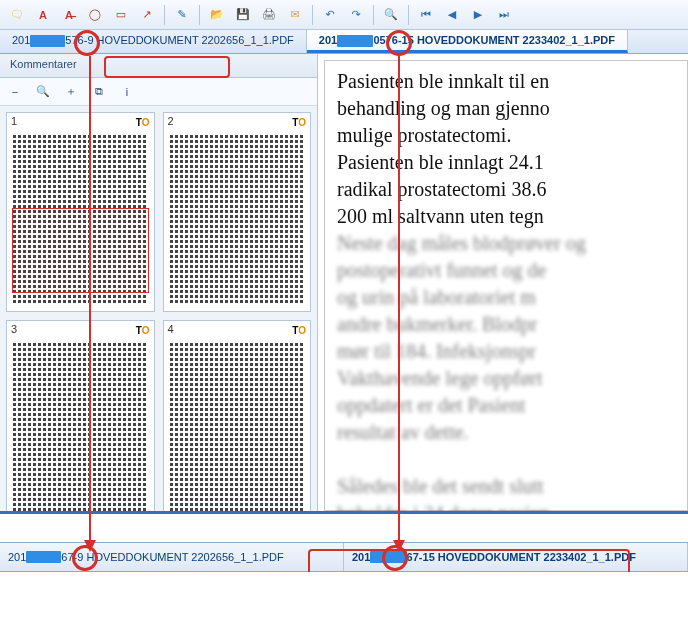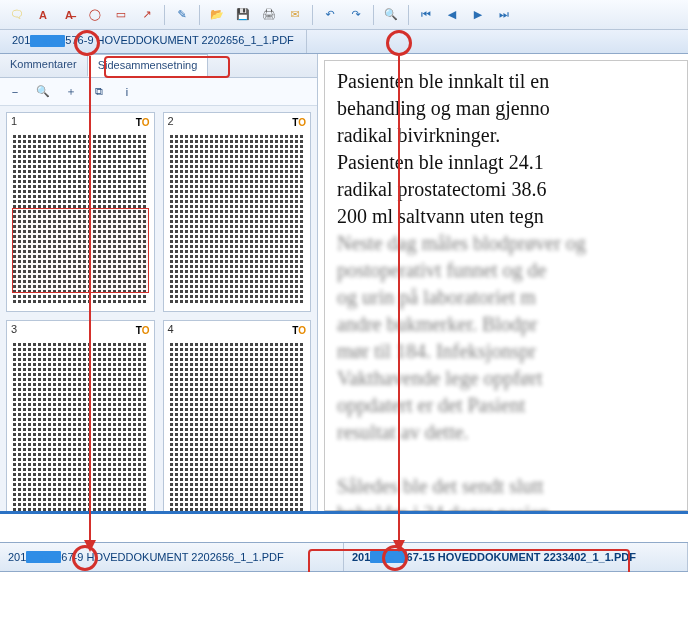--- a/index.html
+++ b/index.html
@@ -134,27 +134,27 @@
       <div class="tbtn" style="color: rgb(85, 85, 85);">🔍</div>
       <div class="tsep"></div>
       <div class="tbtn" style="color: rgb(42, 111, 181);">⏮</div>
       <div class="tbtn" style="color: rgb(42, 111, 181);">◀</div>
       <div class="tbtn" style="color: rgb(42, 111, 181);">▶</div>
       <div class="tbtn" style="color: rgb(42, 111, 181);">⏭</div>
     </div>
 
   <div class="tabstrip" id="tabstrip">
       <div class="tab"><span>201</span><span class="redact">xx</span><span>576</span><span>-9 HOVEDDOKUMENT 2202656_1_1.PDF</span></div>
+      <div class="tab active"><span>201</span><span class="redact">xx</span><span>0576</span><span>-15 HOVEDDOKUMENT 2233402_1_1.PDF</span></div>
     </div>
 
   <div class="main">
     <div class="leftpanel">
       <div class="subtabs" id="subtabs">
           <div class="subtab">Kommentarer</div>
-          <div class="subtab active">Sidesammensetning</div>
         </div>
       <div class="subtoolbar" id="subtoolbar">
           <div class="smicon">−</div>
           <div class="smicon">🔍</div>
           <div class="smicon">＋</div>
           <div class="smicon">⧉</div>
           <div class="smicon">ℹ</div>
         </div>
       <div class="thumbs" id="thumbs">
           <div class="thumb">
@@ -317,21 +317,21 @@
               <div class="fakeline"></div>
               <div class="fakeline"></div>
             </div>
           </div>
         </div>
     </div>
     <div class="docview">
       <div class="page" id="page">
           <div class="clear">Pasienten ble innkalt til en</div>
           <div class="clear">behandling og man gjenno</div>
-          <div class="clear">radikal bivirkninger.</div>
+          <div class="clear">mulige prostatectomi.</div>
           <div class="clear">Pasienten ble innlagt 24.1</div>
           <div class="clear">radikal prostatectomi 38.6</div>
           <div class="clear">200 ml saltvann uten tegn</div>
           <div class="blur">Neste dag måles blodprøver og</div>
           <div class="blur">postoperativt funnet og de</div>
           <div class="blur">og urin på laboratoriet m</div>
           <div class="blur">andre bukmerker. Blodpr</div>
           <div class="blur">mør til 184. Infeksjonspr</div>
           <div class="blur">Vakthavende lege oppført</div>
           <div class="blur">oppdatert er det Pasient</div>

